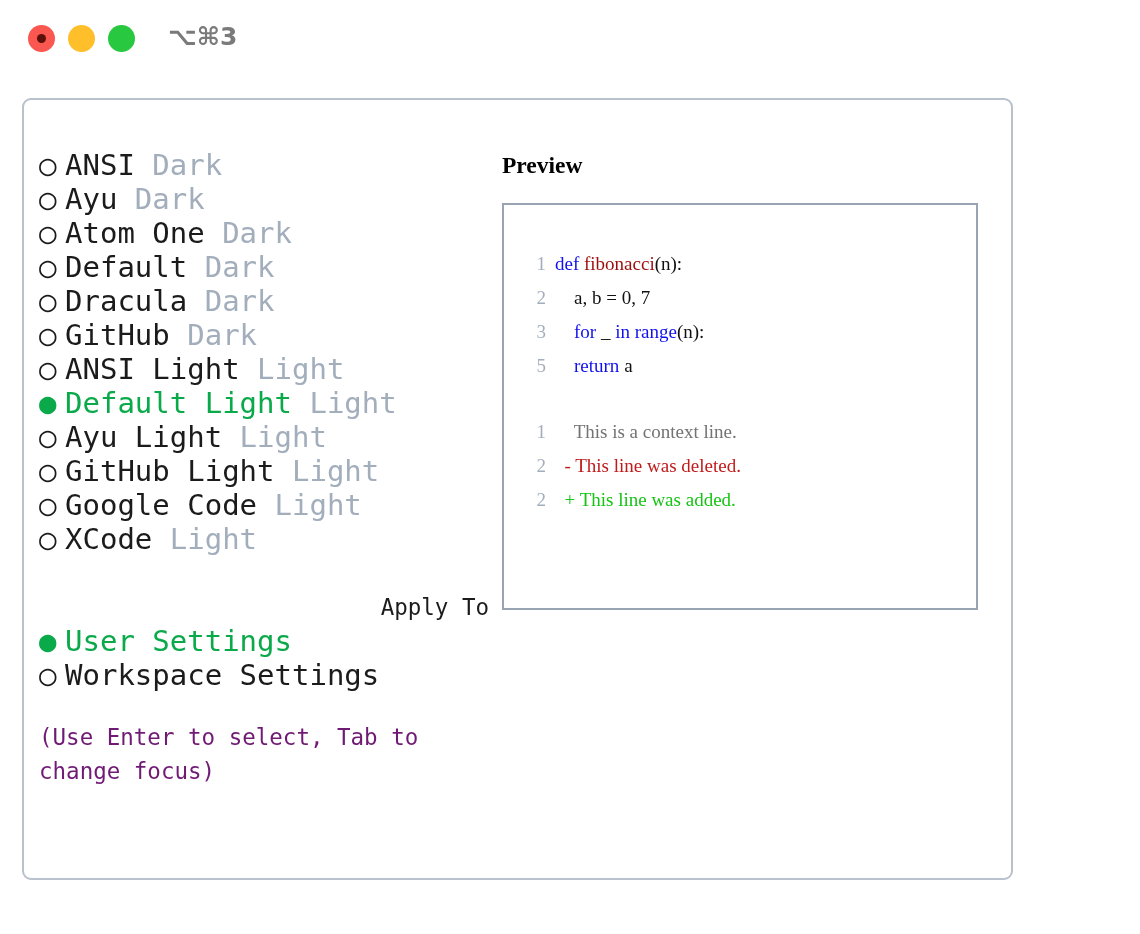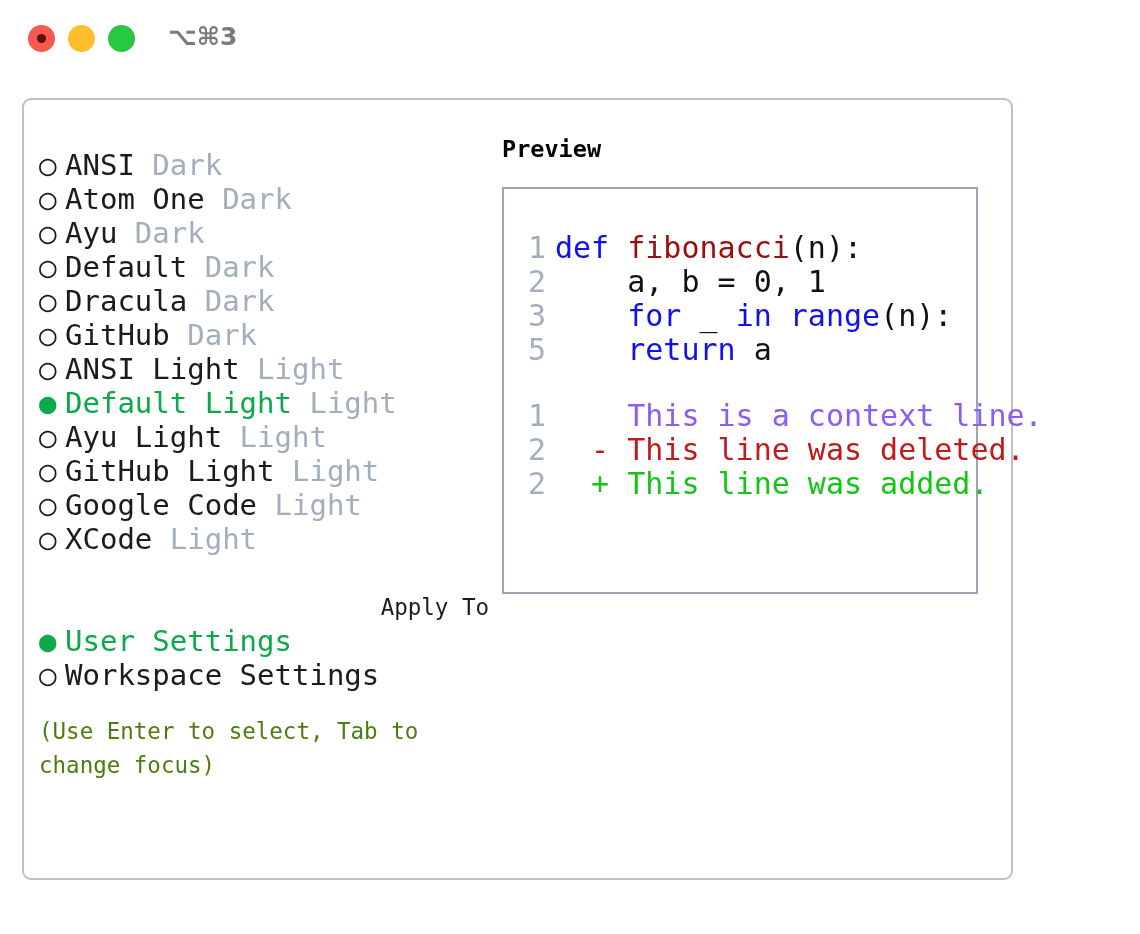--- a/index.html
+++ b/index.html
@@ -114,33 +114,34 @@
   .subheading {
     height: 34px;
     line-height: 34px;
     font-size: 22.5px;
     color: #1b1b1b;
     padding-left: 26px;
     white-space: pre;
     text-align: right;
   }
   .hint {
-    margin-top: 22px;
+    margin-top: 28px;
     font-size: 22.5px;
     line-height: 34px;
-    color: #4d7c0f;
+    color: #701a75;
     width: 405px;
   }
 
   
   .right-col {
     position: absolute;
     left: 478px;
-    top: 32px;
+    top: 48px;
     width: 490px;
+    font-family: Liberation Serif, serif;
   }
   .preview-title {
     font-size: 23.5px;
     font-weight: 700;
     color: #000000;
     line-height: 34px;
     margin-bottom: 0px;
   }
   .preview-box {
     margin-top: 21px;
@@ -153,36 +154,36 @@
   }
   .code-area {
     position: absolute;
     left: 12px;
     top: 42px;
     right: 6px;
   }
   .cline {
     height: 34px;
     line-height: 34px;
-    font-size: 30px;
+    font-size: 19px;
     white-space: pre;
     color: #111111;
   }
   .ln {
     display: inline-block;
     width: 30px;
     text-align: right;
     color: #a3aebc;
     margin-right: 9px;
   }
   .kw   { color: #1111ee; }
   .fn   { color: #9e0d0d; }
   .pl   { color: #111111; }
   .diff-gap { height: 32px; }
-  .dctx { color: #8b5cf6; }
+  .dctx { color: #737373; }
   .ddel { color: #c21a1a; }
   .dadd { color: #15c415; }
 </style>
 </head>
 <body>
 
 <div class="window">
 
   <div class="titlebar">
     <div class="traffic">
@@ -193,22 +194,22 @@
     <div class="shortcut">⌥⌘3</div>
   </div>
 
   <div class="panel">
 
     <div class="left-col">
 
 
       <div id="theme-list">
           <div class="row"><span class="bullet">○ </span><span>ANSI</span><span class="suffix"> Dark</span></div>
+          <div class="row"><span class="bullet">○ </span><span>Ayu</span><span class="suffix"> Dark</span></div>
           <div class="row"><span class="bullet">○ </span><span>Atom One</span><span class="suffix"> Dark</span></div>
-          <div class="row"><span class="bullet">○ </span><span>Ayu</span><span class="suffix"> Dark</span></div>
           <div class="row"><span class="bullet">○ </span><span>Default</span><span class="suffix"> Dark</span></div>
           <div class="row"><span class="bullet">○ </span><span>Dracula</span><span class="suffix"> Dark</span></div>
           <div class="row"><span class="bullet">○ </span><span>GitHub</span><span class="suffix"> Dark</span></div>
           <div class="row"><span class="bullet">○ </span><span>ANSI Light</span><span class="suffix"> Light</span></div>
           <div class="row selected"><span class="bullet">● </span><span>Default Light</span><span class="suffix"> Light</span></div>
           <div class="row"><span class="bullet">○ </span><span>Ayu Light</span><span class="suffix"> Light</span></div>
           <div class="row"><span class="bullet">○ </span><span>GitHub Light</span><span class="suffix"> Light</span></div>
           <div class="row"><span class="bullet">○ </span><span>Google Code</span><span class="suffix"> Light</span></div>
           <div class="row"><span class="bullet">○ </span><span>XCode</span><span class="suffix"> Light</span></div>
         </div>
@@ -225,21 +226,21 @@
       <div class="hint">(Use Enter to select, Tab to change focus)</div>
     </div>
 
     <div class="right-col">
       <div class="preview-title">Preview</div>
 
       <div class="preview-box">
         <div class="code-area">
           <div id="code-lines">
               <div class="cline"><span class="ln">1</span><span class="kw">def </span><span class="fn">fibonacci</span><span class="pl">(n):</span></div>
-              <div class="cline"><span class="ln">2</span><span class="pl">    a, b = 0, 1</span></div>
+              <div class="cline"><span class="ln">2</span><span class="pl">    a, b = 0, 7</span></div>
               <div class="cline"><span class="ln">3</span><span class="pl">    </span><span class="kw">for</span><span class="pl"> _ </span><span class="kw">in</span><span class="pl"> </span><span class="kw">range</span><span class="pl">(n):</span></div>
               <div class="cline"><span class="ln">5</span><span class="pl">    </span><span class="kw">return</span><span class="pl"> a</span></div>
             </div>
           <div class="diff-gap"></div>
           <div id="diff-lines">
               <div class="cline"><span class="ln">1</span><span class="dctx">    </span><span class="dctx">This is a context line.</span></div>
               <div class="cline"><span class="ln">2</span><span class="ddel">  - </span><span class="ddel">This line was deleted.</span></div>
               <div class="cline"><span class="ln">2</span><span class="dadd">  + </span><span class="dadd">This line was added.</span></div>
             </div>
         </div>

